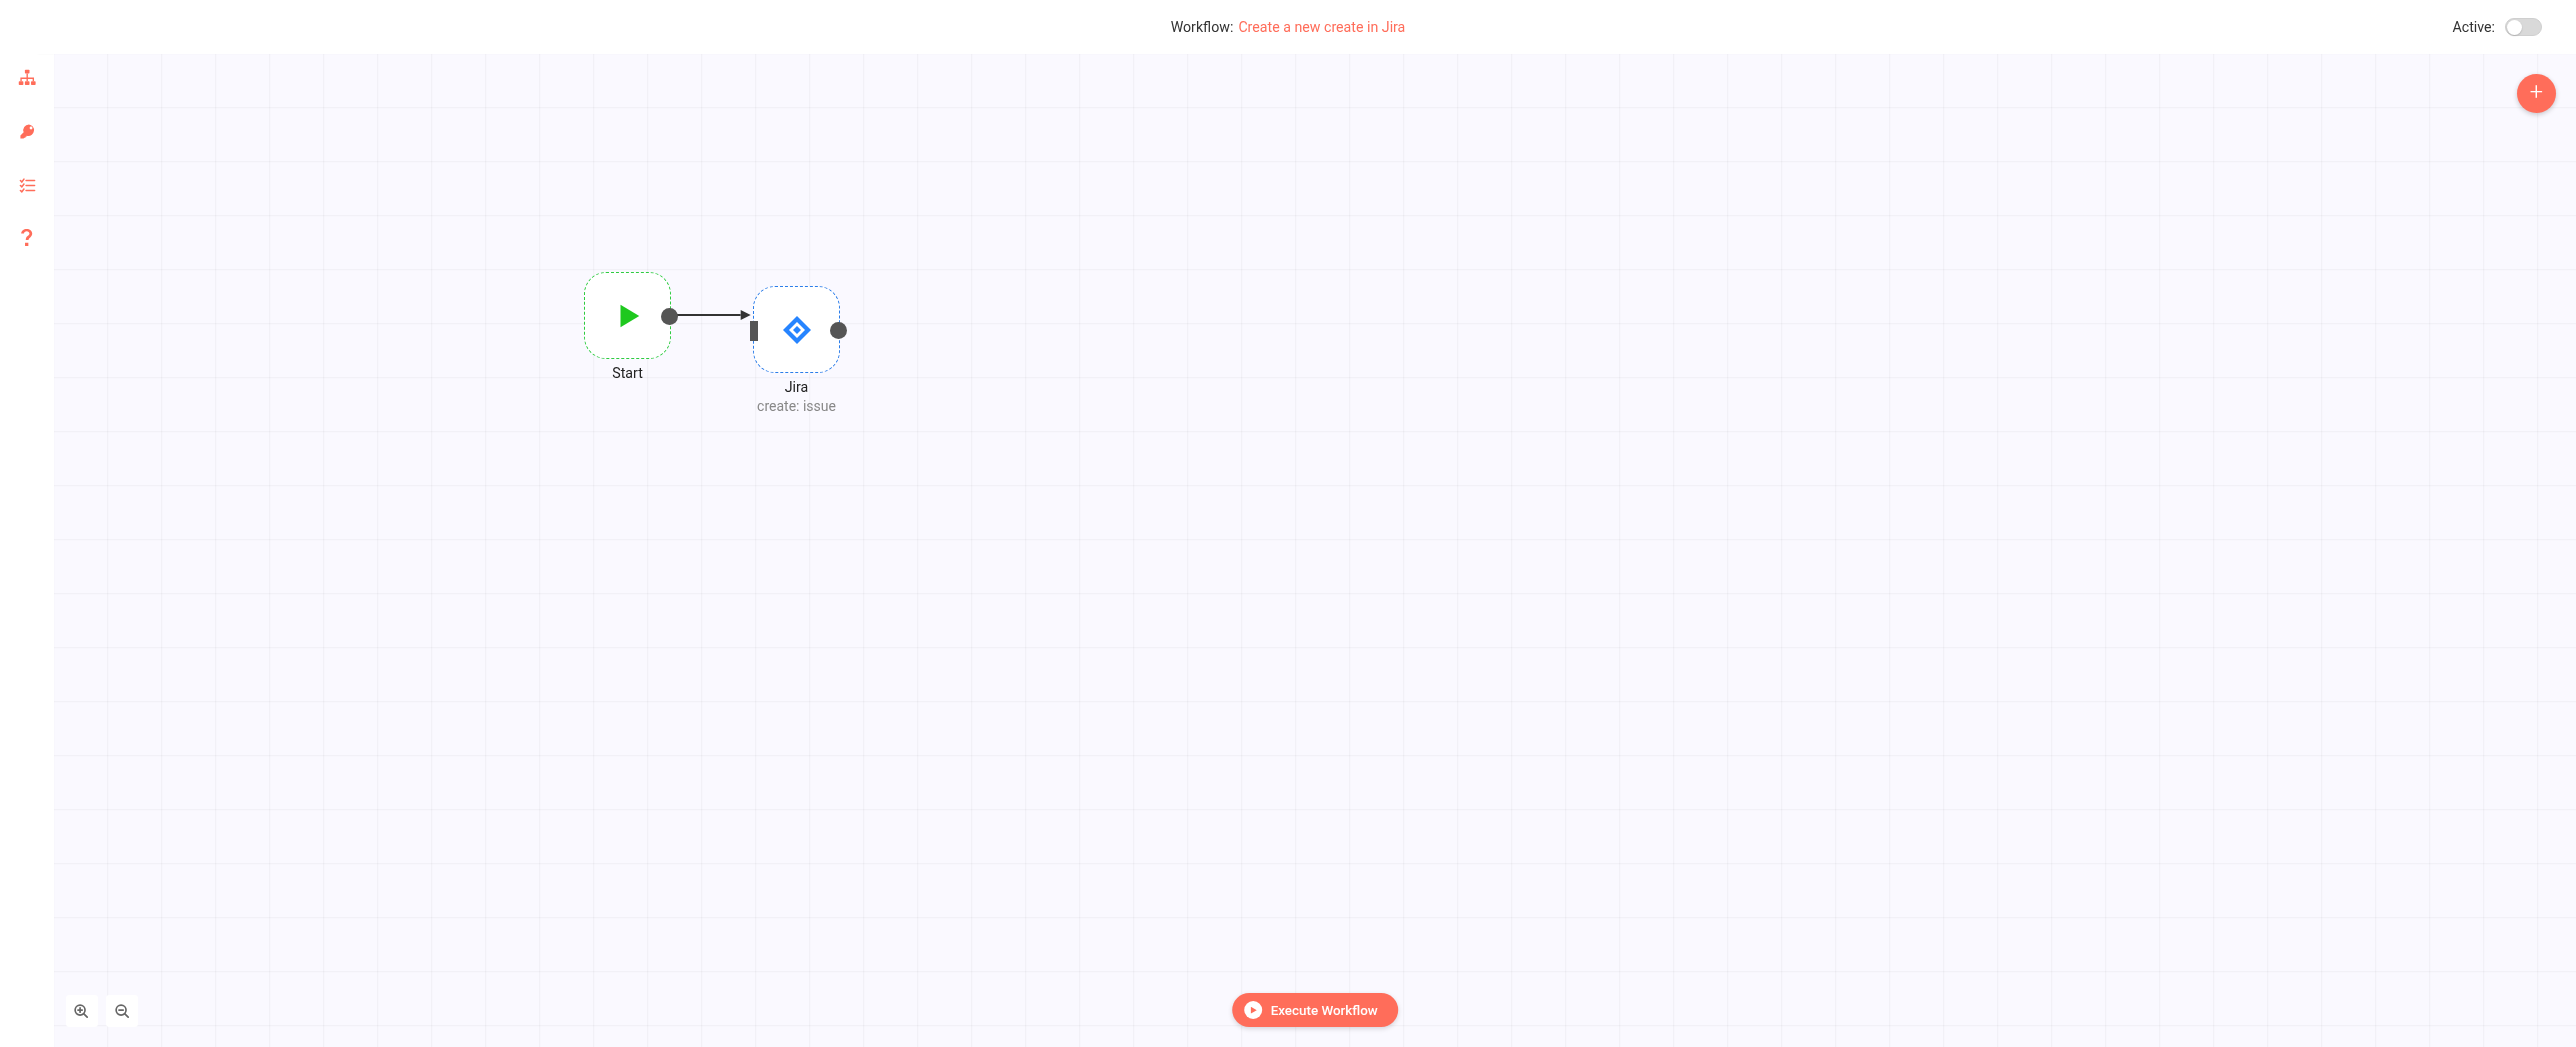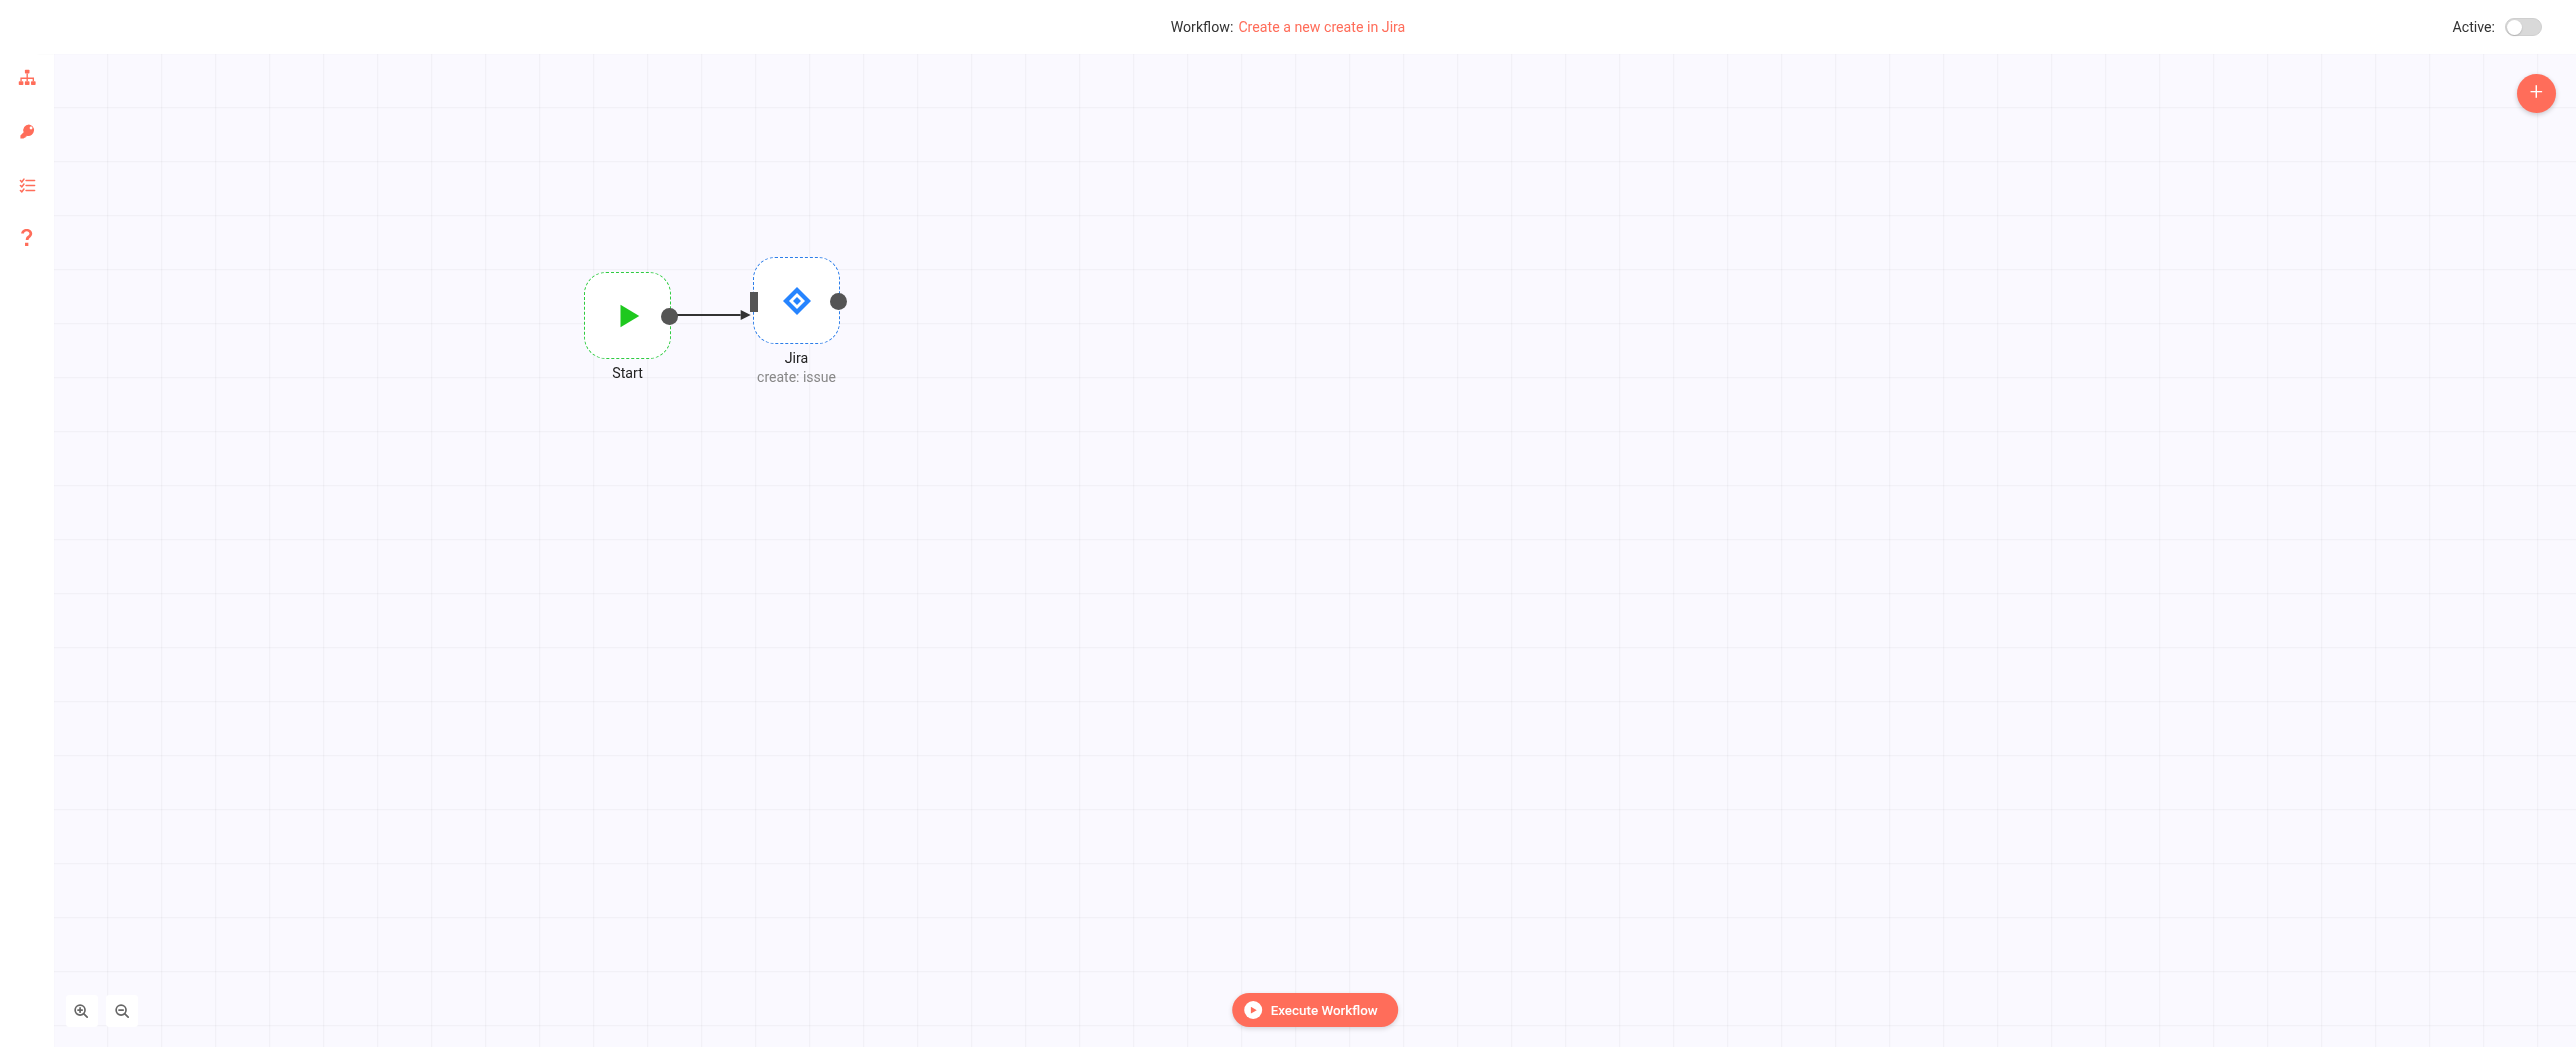--- a/index.html
+++ b/index.html
@@ -238,21 +238,21 @@
     </svg>
 
     <div class="node node-start" style="left:530px; top:218px;">
       <svg width="30" height="30" viewBox="0 0 24 24">
         <path fill="#1ec81e" d="M6 3l15 9-15 9z"></path>
       </svg>
       <div class="port port-out"></div>
       <div class="node-label">Start</div>
     </div>
 
-    <div class="node node-jira" style="left:699px; top:203px;">
+    <div class="node node-jira" style="left:699px; top:232px;">
       <svg width="32" height="32" viewBox="0 0 32 32">
         <path fill="#2684ff" d="M16 2l14 14-14 14L2 16 16 2z"></path>
         <path fill="#fff" d="M16 8l8 8-8 8-8-8 8-8z"></path>
         <path fill="#2684ff" d="M16 12l4 4-4 4-4-4 4-4z"></path>
       </svg>
       <div class="port-in-rect"></div>
       <div class="port port-out"></div>
       <div class="node-label">Jira</div>
       <div class="node-sub">create: issue</div>
     </div>

